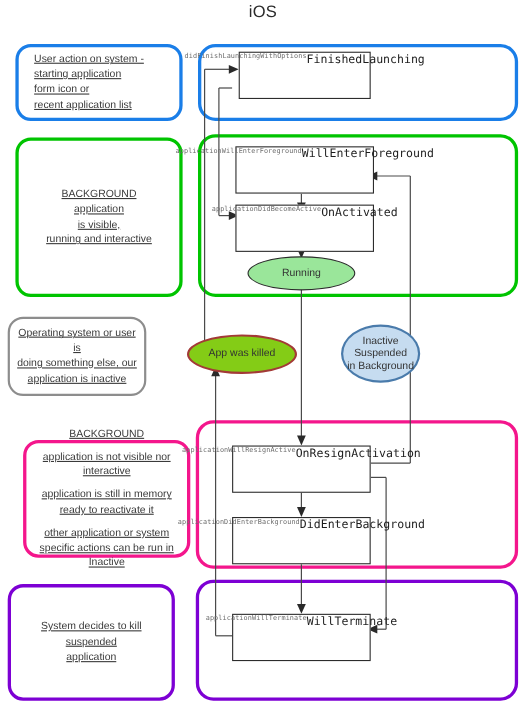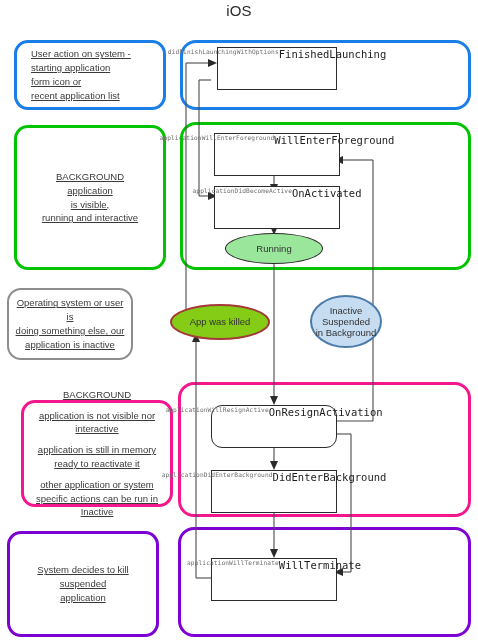--- a/index.html
+++ b/index.html
@@ -171,21 +171,21 @@
   <div class="mbox" style="left:214px;top:133px;width:126px;height:43px;">
     <div class="api">applicationWillEnterForeground</div>
     <div class="name">WillEnterForeground</div>
   </div>
 
   <div class="mbox" style="left:214px;top:186px;width:126px;height:43px;">
     <div class="api">applicationDidBecomeActive</div>
     <div class="name">OnActivated</div>
   </div>
 
-  <div class="mbox" style="left:211px;top:405px;width:126px;height:43px;border-radius:11px;">
+  <div class="mbox" style="left:211px;top:405px;width:126px;height:43px;">
     <div class="api">applicationWillResignActive</div>
     <div class="name">OnResignActivation</div>
   </div>
 
   <div class="mbox" style="left:211px;top:470px;width:126px;height:43px;">
     <div class="api">applicationDidEnterBackground</div>
     <div class="name">DidEnterBackground</div>
   </div>
 
   <div class="mbox" style="left:211px;top:558px;width:126px;height:43px;">

